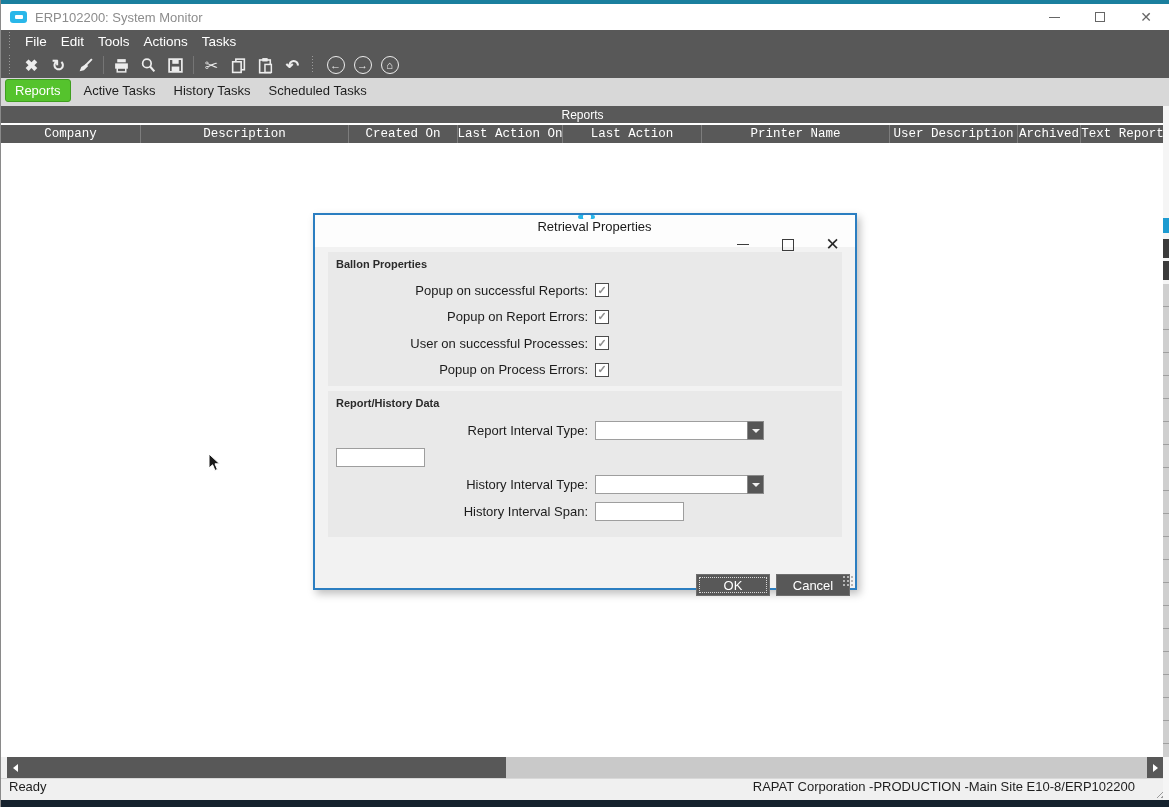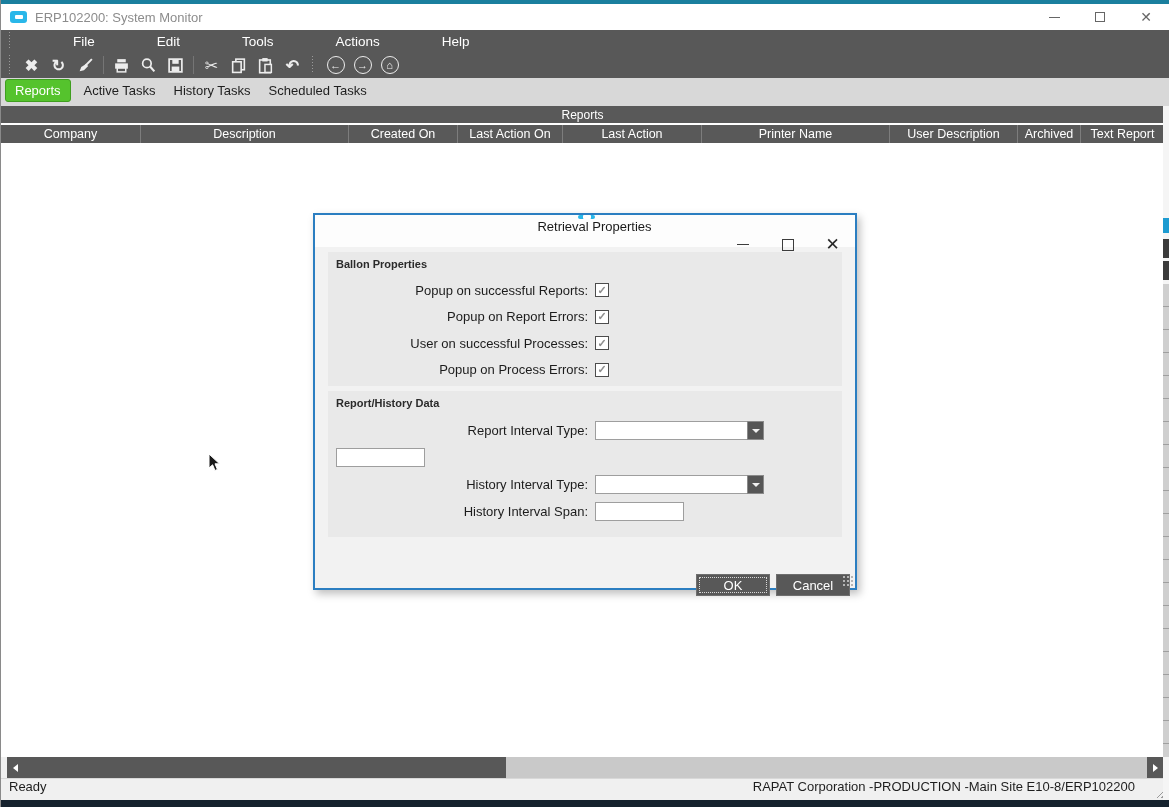--- a/index.html
+++ b/index.html
@@ -16,21 +16,21 @@
               align-items:center; justify-content:center; margin-right:8px; }
   .app-icon .inner { width:8px; height:4px; background:#fff; border-radius:1px; }
   .titlebar .title { color:#8c8c8c; font-size:13px; }
   .win-controls { margin-left:auto; display:flex; align-items:center; height:100%; }
   .win-btn { width:46px; height:100%; display:flex; align-items:center; justify-content:center; color:#666; }
   .min-glyph { width:11px; border-bottom:1px solid #666; height:1px; display:inline-block; }
   .max-glyph { width:10px; height:10px; border:1px solid #666; display:inline-block; }
   .close-glyph { font-size:14px; color:#666; }
 
   .menubar { height:22px; background:#585858; display:flex; align-items:center; color:#fff;
-             font-size:13.5px; padding-left:6px;gap:48px; }
+             font-size:13.5px; padding-left:6px; }
   .grip { width:6px; height:78%; margin-right:5px;
           background:repeating-linear-gradient(to bottom,#9a9a9a 0 1px, transparent 1px 3px);
           background-size:1px 100%; background-repeat:no-repeat; background-position:2px 0; }
   .menu-item { padding:2px 7px; cursor:default; }
 
   .toolbar { height:26px; background:#585858; display:flex; align-items:center; padding-left:6px; }
   .tool-icon { width:27px; height:24px; display:flex; align-items:center; justify-content:center;
                color:#ededed; font-size:16px; }
   .tool-icon svg { display:block; }
   .tool-sep { width:1px; height:18px; background:#757575; margin:0 4px; }
@@ -44,21 +44,21 @@
   
   .tabbar { height:24px; background:#d8d8d8; display:flex; align-items:center; padding-left:4px; }
   .tab { font-size:13px; color:#1e1e1e; padding:3px 9px; cursor:default; }
   .tab.active { background:#55c32d; border:1px solid #3f9e1f; border-radius:3px; color:#fff; margin-right:4px; }
   .tab-underbar { height:4px; background:#d8d8d8; }
 
   
   .group-header { height:17px; background:#595959; color:#fff; font-size:12px;
                   display:flex; align-items:center; justify-content:center; width:1163px; }
   .header-gap { height:2px; background:#fff; }
-  .col-header { height:18px; background:#595959; display:flex; width:1163px; }
+  .col-header { height:18px; background:#595959; display:flex; width:1163px;font-family:Liberation Mono, monospace; }
   .col { color:#fff; font-size:12.5px; display:flex; align-items:center; justify-content:center;
          border-right:1px solid #7d7d7d; height:100%; overflow:hidden; white-space:nowrap; }
 
   .content { flex:1; background:#fff; position:relative; width:1163px; }
 
   
   .edge-strip { position:absolute; right:0; top:106px; width:6px; height:694px; background:#f5f5f5; }
   .edge-cyan { position:absolute; top:112px; width:6px; height:15px; background:#1d9bd1; }
   .edge-dark1 { position:absolute; top:133px; width:6px; height:19px; background:#3b3b3b; }
   .edge-dark2 { position:absolute; top:155px; width:6px; height:19px; background:#3b3b3b; }
@@ -156,21 +156,21 @@
         </span>
     </div>
   </div>
 
   <div class="menubar">
     <span class="grip"></span>
     <span class="menu-item">File</span>
     <span class="menu-item">Edit</span>
     <span class="menu-item">Tools</span>
     <span class="menu-item">Actions</span>
-    <span class="menu-item">Help</span>
+    <span class="menu-item">Tasks</span>
   </div>
 
   <div class="toolbar">
     <span class="grip"></span>
     <span class="tool-icon bold-glyph">✖</span>
     <span class="tool-icon bold-glyph">↻</span>
     <span class="tool-icon">
       <svg width="17" height="17" viewBox="0 0 16 16">
           <line x1="14" y1="2" x2="8" y2="8" stroke="#ededed" stroke-width="1.8"></line>
           <polygon points="8.5,6.5 10.5,8.5 6.5,12.5 2.5,13.5 4,9.5" fill="#ededed"></polygon>

